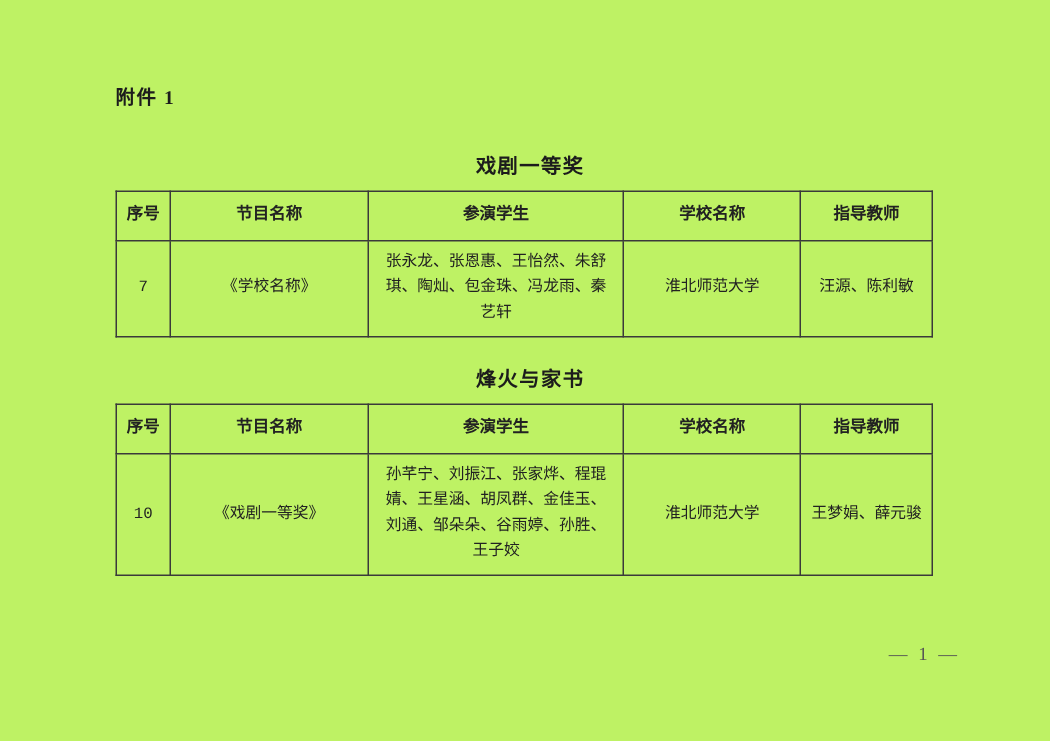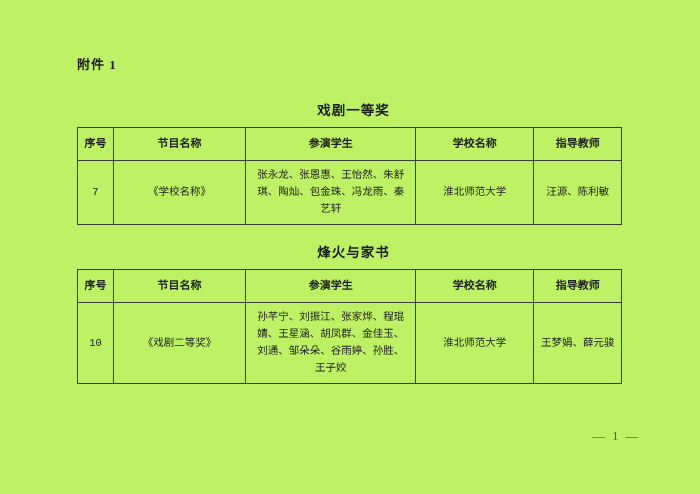--- a/index.html
+++ b/index.html
@@ -141,21 +141,21 @@
           <th>序号</th>
           <th>节目名称</th>
           <th>参演学生</th>
           <th>学校名称</th>
           <th>指导教师</th>
         </tr>
       </thead>
       <tbody>
         <tr>
           <td class="row-taller">10</td>
-          <td class="row-taller">《戏剧二等奖》</td>
+          <td class="row-taller">《戏剧一等奖》</td>
           <td class="row-taller students">孙芊宁、刘振江、张家烨、程琨婧、王星涵、胡凤群、金佳玉、刘通、邹朵朵、谷雨婷、孙胜、王子姣</td>
           <td class="row-taller">淮北师范大学</td>
           <td class="row-taller">王梦娟、薛元骏</td>
         </tr>
       </tbody>
     </table>
 
   </div>
 
   <div class="page-number">— 1 —</div>

